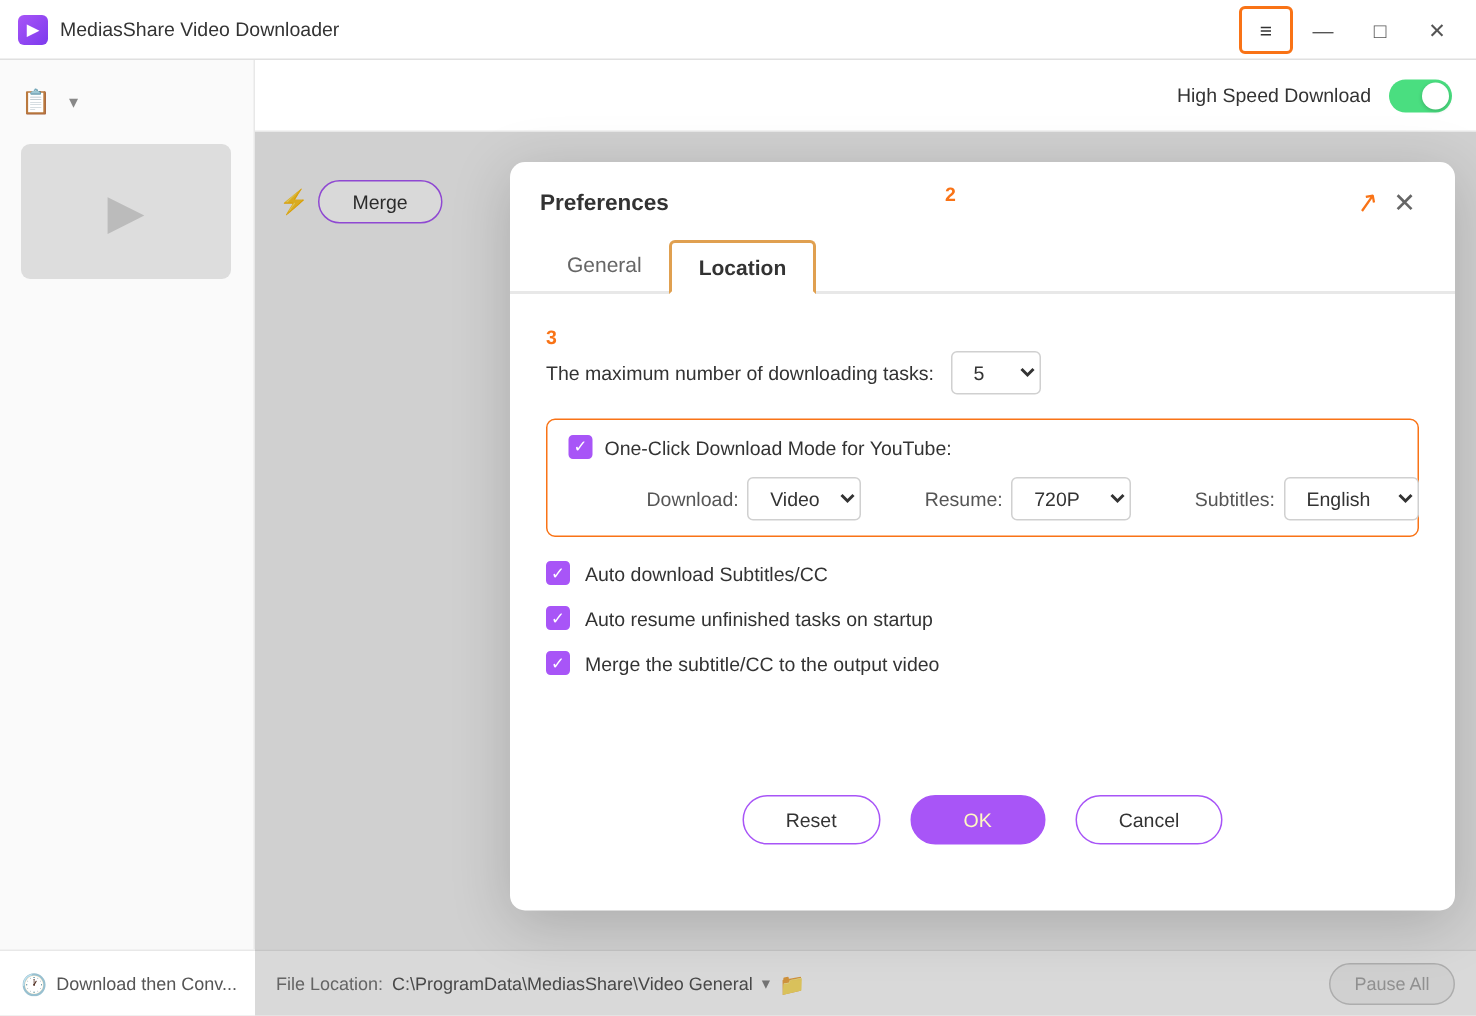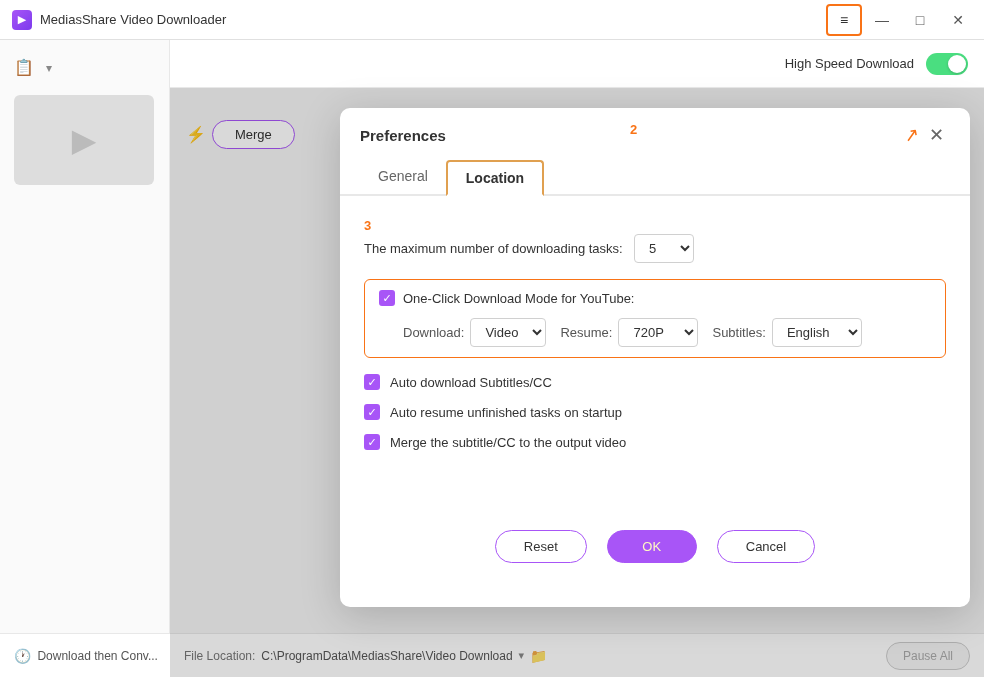--- a/index.html
+++ b/index.html
@@ -307,20 +307,21 @@
       padding-left: 24px;
     }
     .option-group {
       display: flex;
       align-items: center;
       gap: 6px;
     }
     .option-label {
       font-size: 13px;
       color: #555;
+      margin-left: 28px;
     }
 
     
     .checkbox-row {
       display: flex;
       align-items: center;
       gap: 10px;
       margin-bottom: 14px;
     }
     .checkbox-purple {
@@ -586,21 +587,21 @@
             </div>
           </div>
         </div>
       </div>
     </div>
 
     <div class="status-bar">
       <span style="font-size:14px;">🕐</span>
       <span class="download-conv-label">Download then Conv...</span>
       <span style="margin-left:20px;" class="file-loc-label">File Location:</span>
-      <span class="file-path">C:\ProgramData\MediasShare\Video Download</span>
+      <span class="file-path">C:\ProgramData\MediasShare\Video General</span>
       <span style="font-size:11px;color:#888;">▾</span>
       <span class="folder-icon">📁</span>
       <div class="action-btns-right">
         <button class="pause-all-btn">Pause All</button>
       </div>
     </div>
   </div>
 </div>
 
 </body></html>

